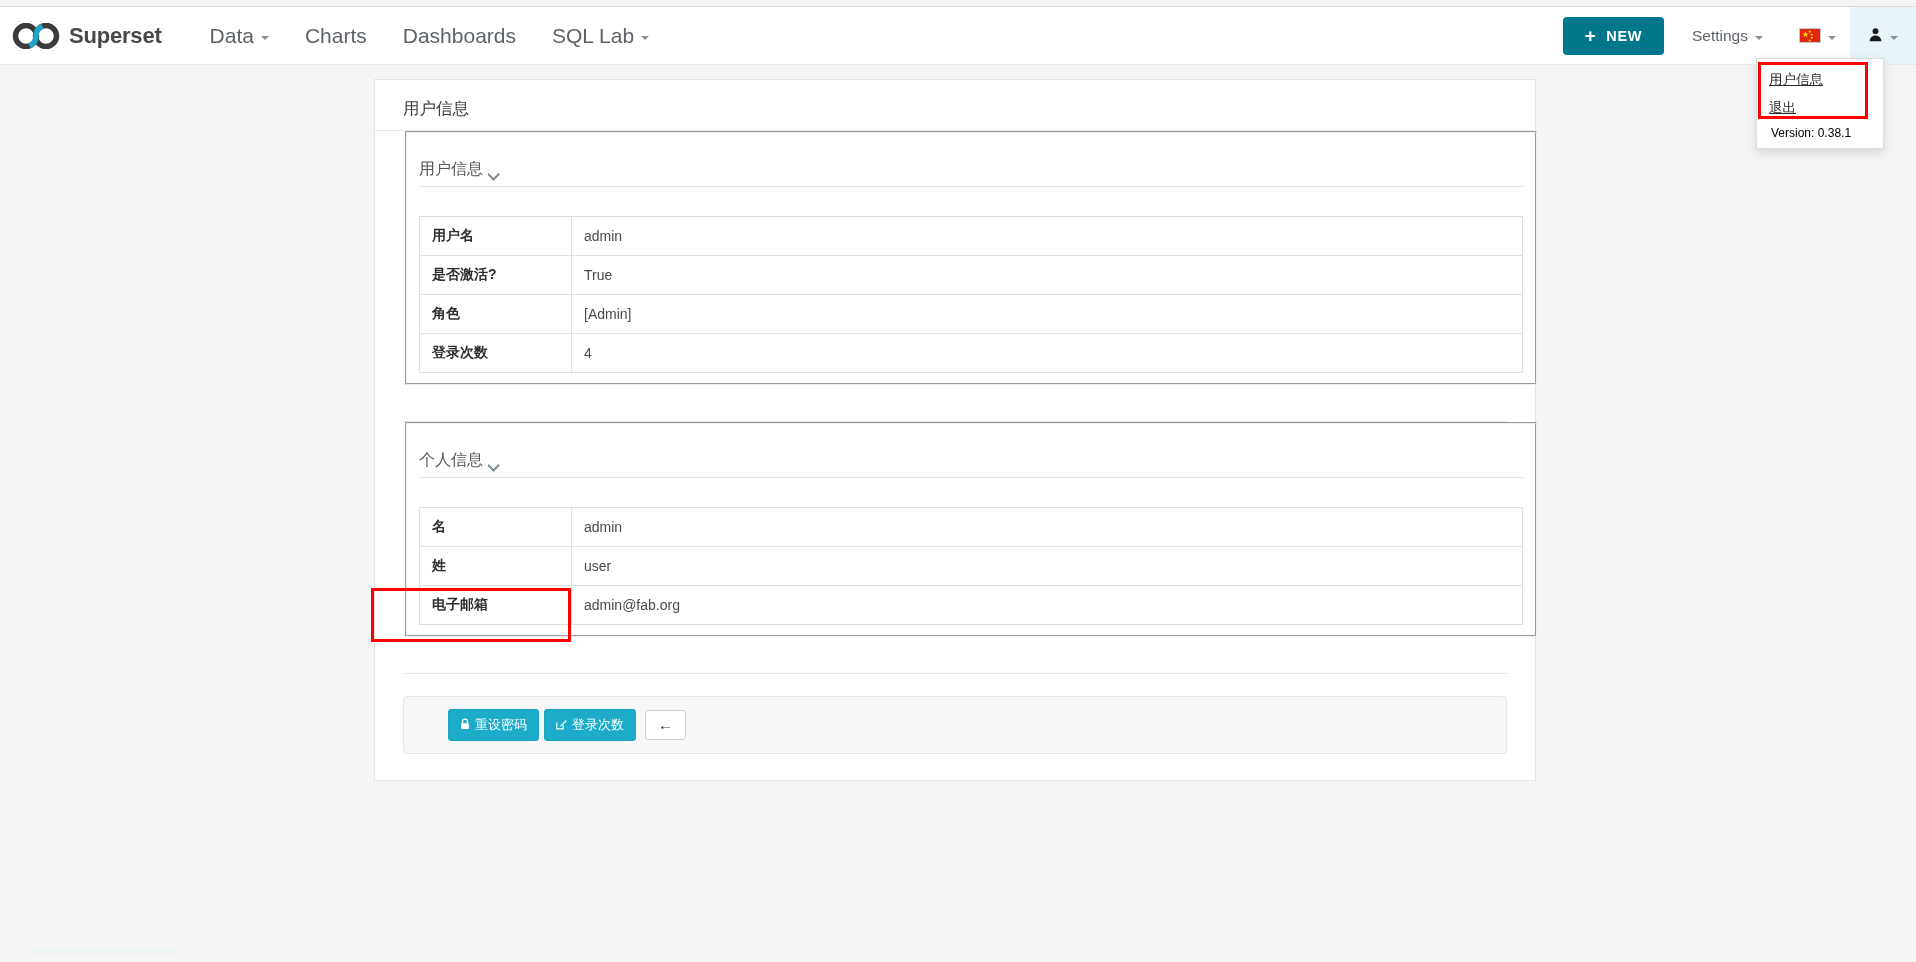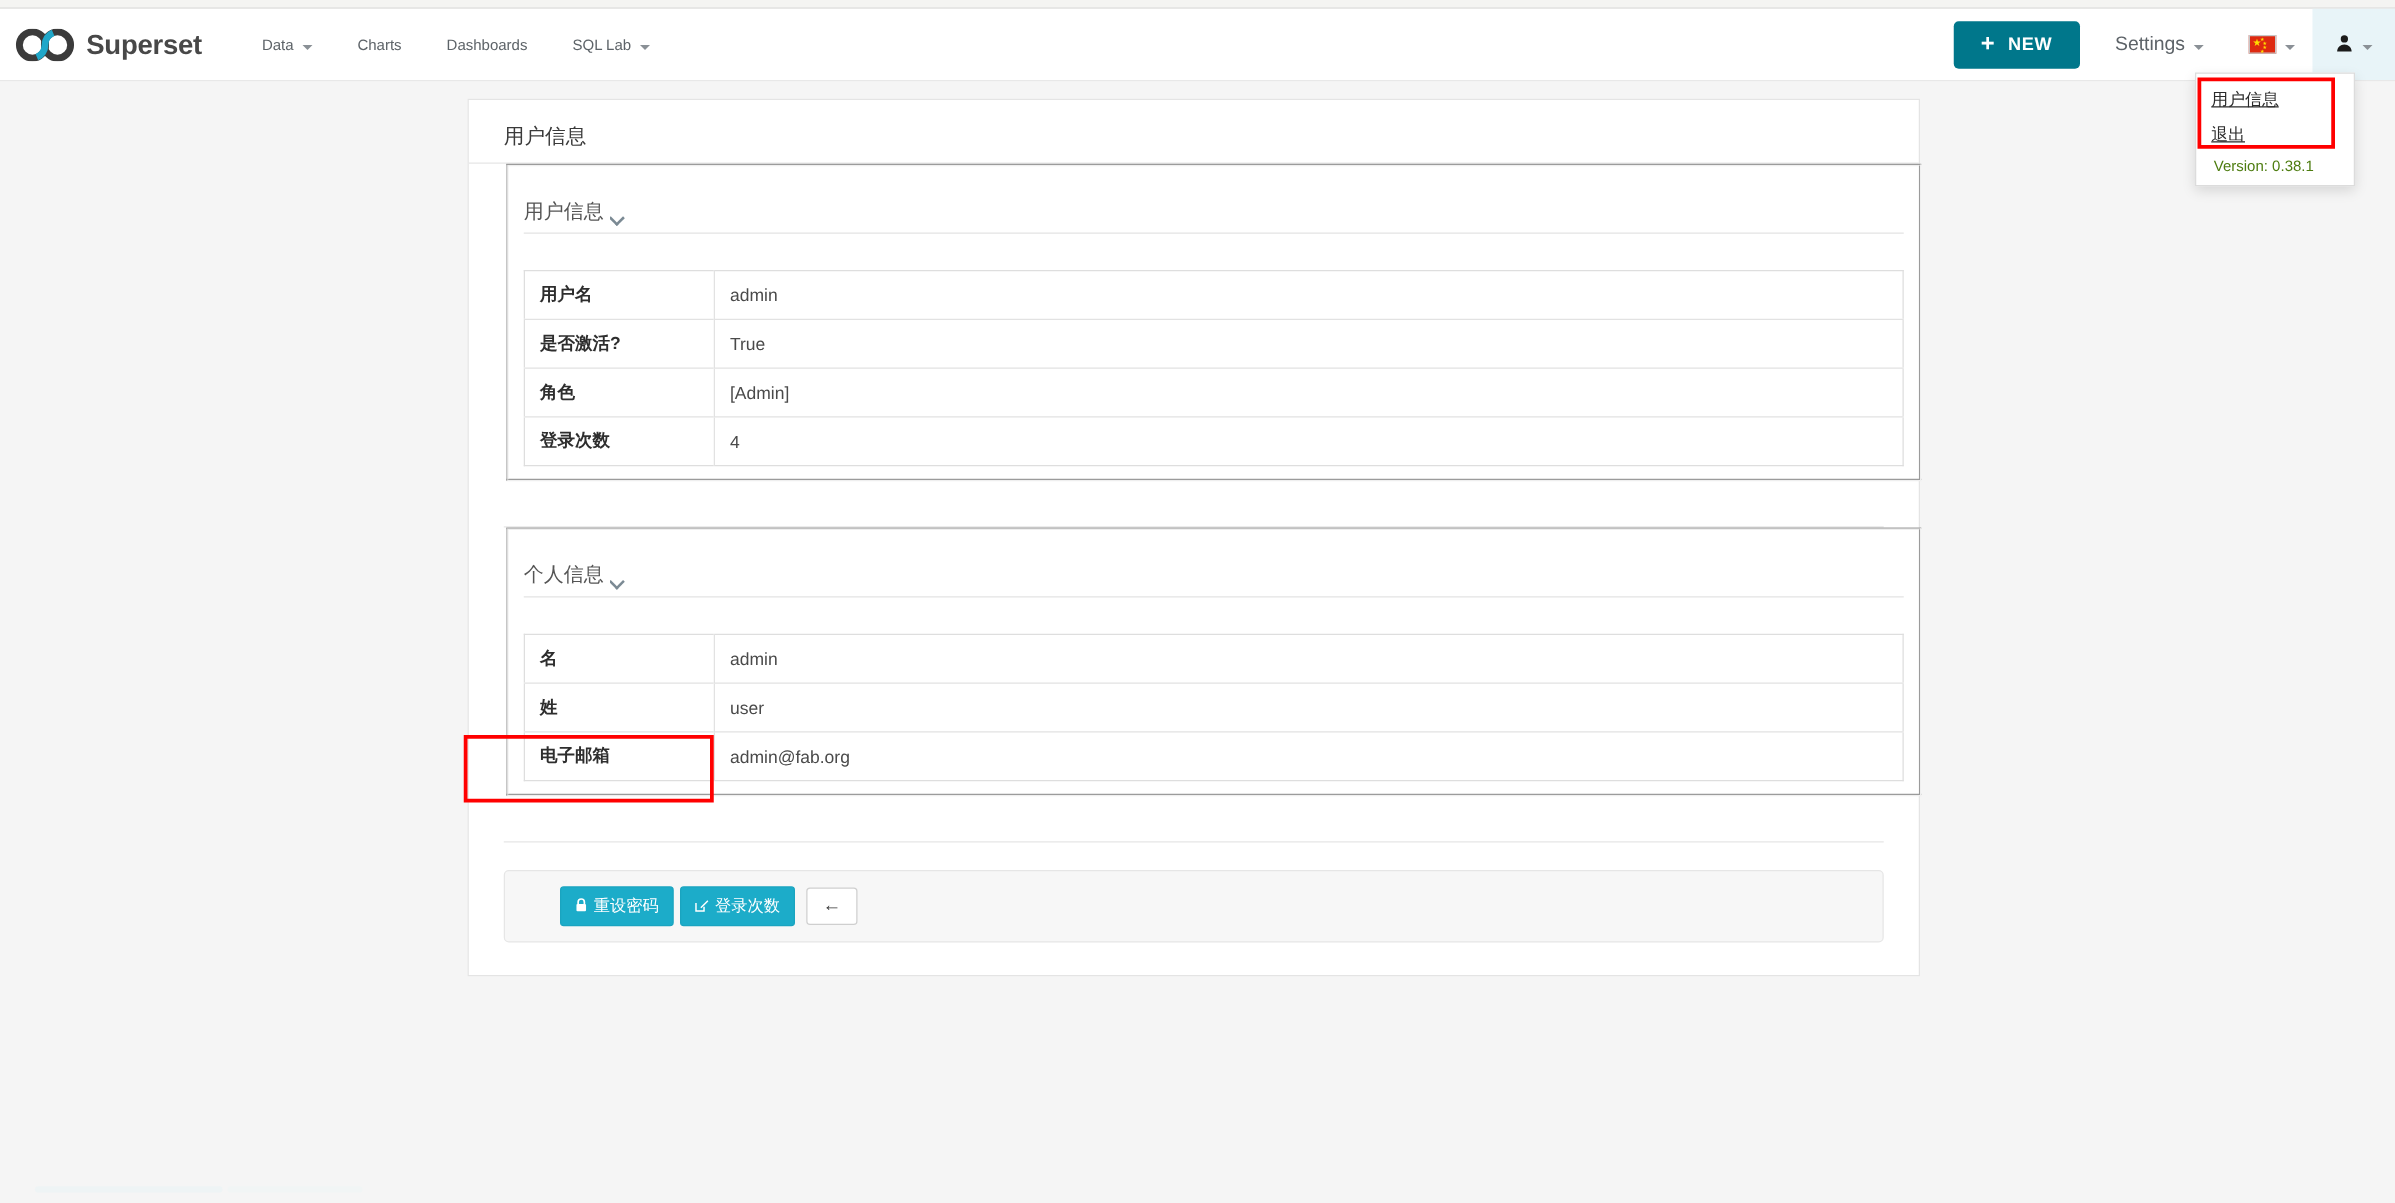--- a/index.html
+++ b/index.html
@@ -33,21 +33,21 @@
   }
   .brand-logo { width: 50px; height: 26px; margin-right: 7px; flex: none; }
   .brand-text {
     font-size: 22px; font-weight: bold; color: #484848;
     letter-spacing: -0.2px;
   }
   .nav-items { display: flex; align-items: center; height: 100%; }
   .nav-item {
     display: flex; align-items: center;
     padding: 0 18px; height: 100%;
-    font-size: 12px; color: #5d6368;
+    font-size: 21px; color: #5d6368;
     cursor: pointer; white-space: nowrap;
   }
   .caret {
     display: inline-block;
     border-left: 4px solid transparent;
     border-right: 4px solid transparent;
     border-top: 4px solid #8a9096;
     margin-left: 7px;
     position: relative; top: 2px;
   }
@@ -96,21 +96,21 @@
     z-index: 40;
   }
   .dd-item {
     display: block;
     padding: 5px 12px;
     font-size: 13.5px; color: #2b2b2b;
     cursor: pointer; white-space: nowrap;
   }
   .dd-version {
     padding: 4px 12px 0 14px;
-    font-size: 12px; color: #4d7c0f; white-space: nowrap;
+    font-size: 12px; color: #000000; white-space: nowrap;
   }
   .hl-box {
     position: absolute;
     border: 3px solid #ff0000;
     pointer-events: none;
     z-index: 60;
   }
 
   
   .panel {

